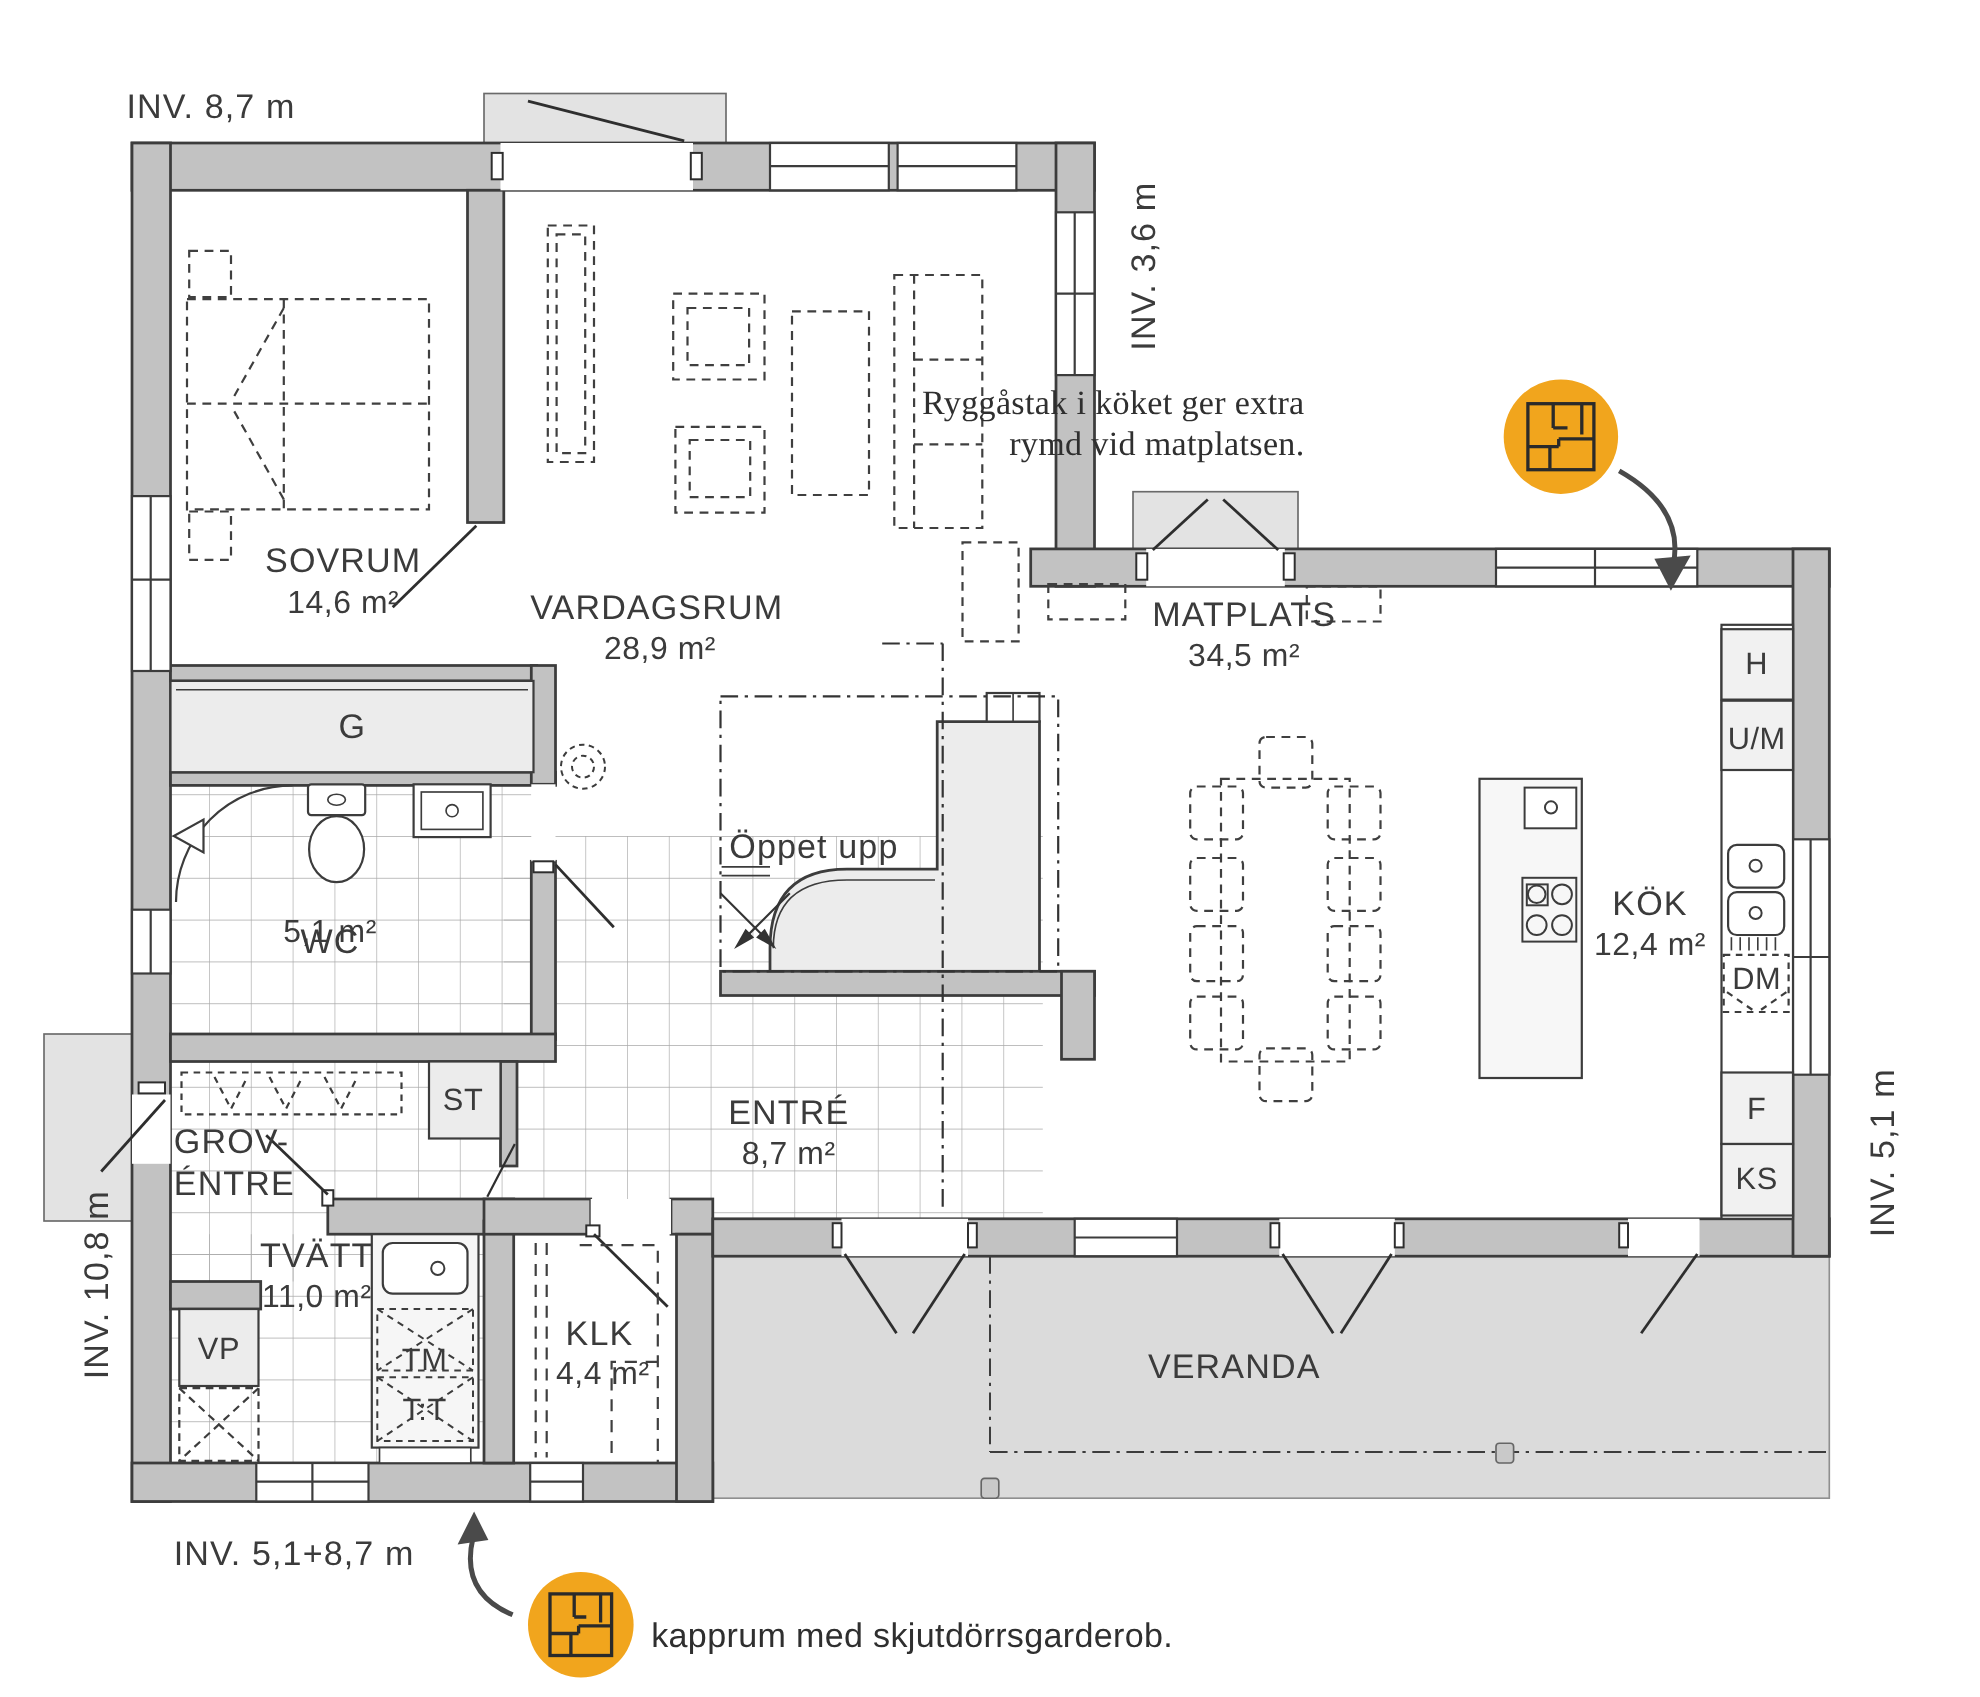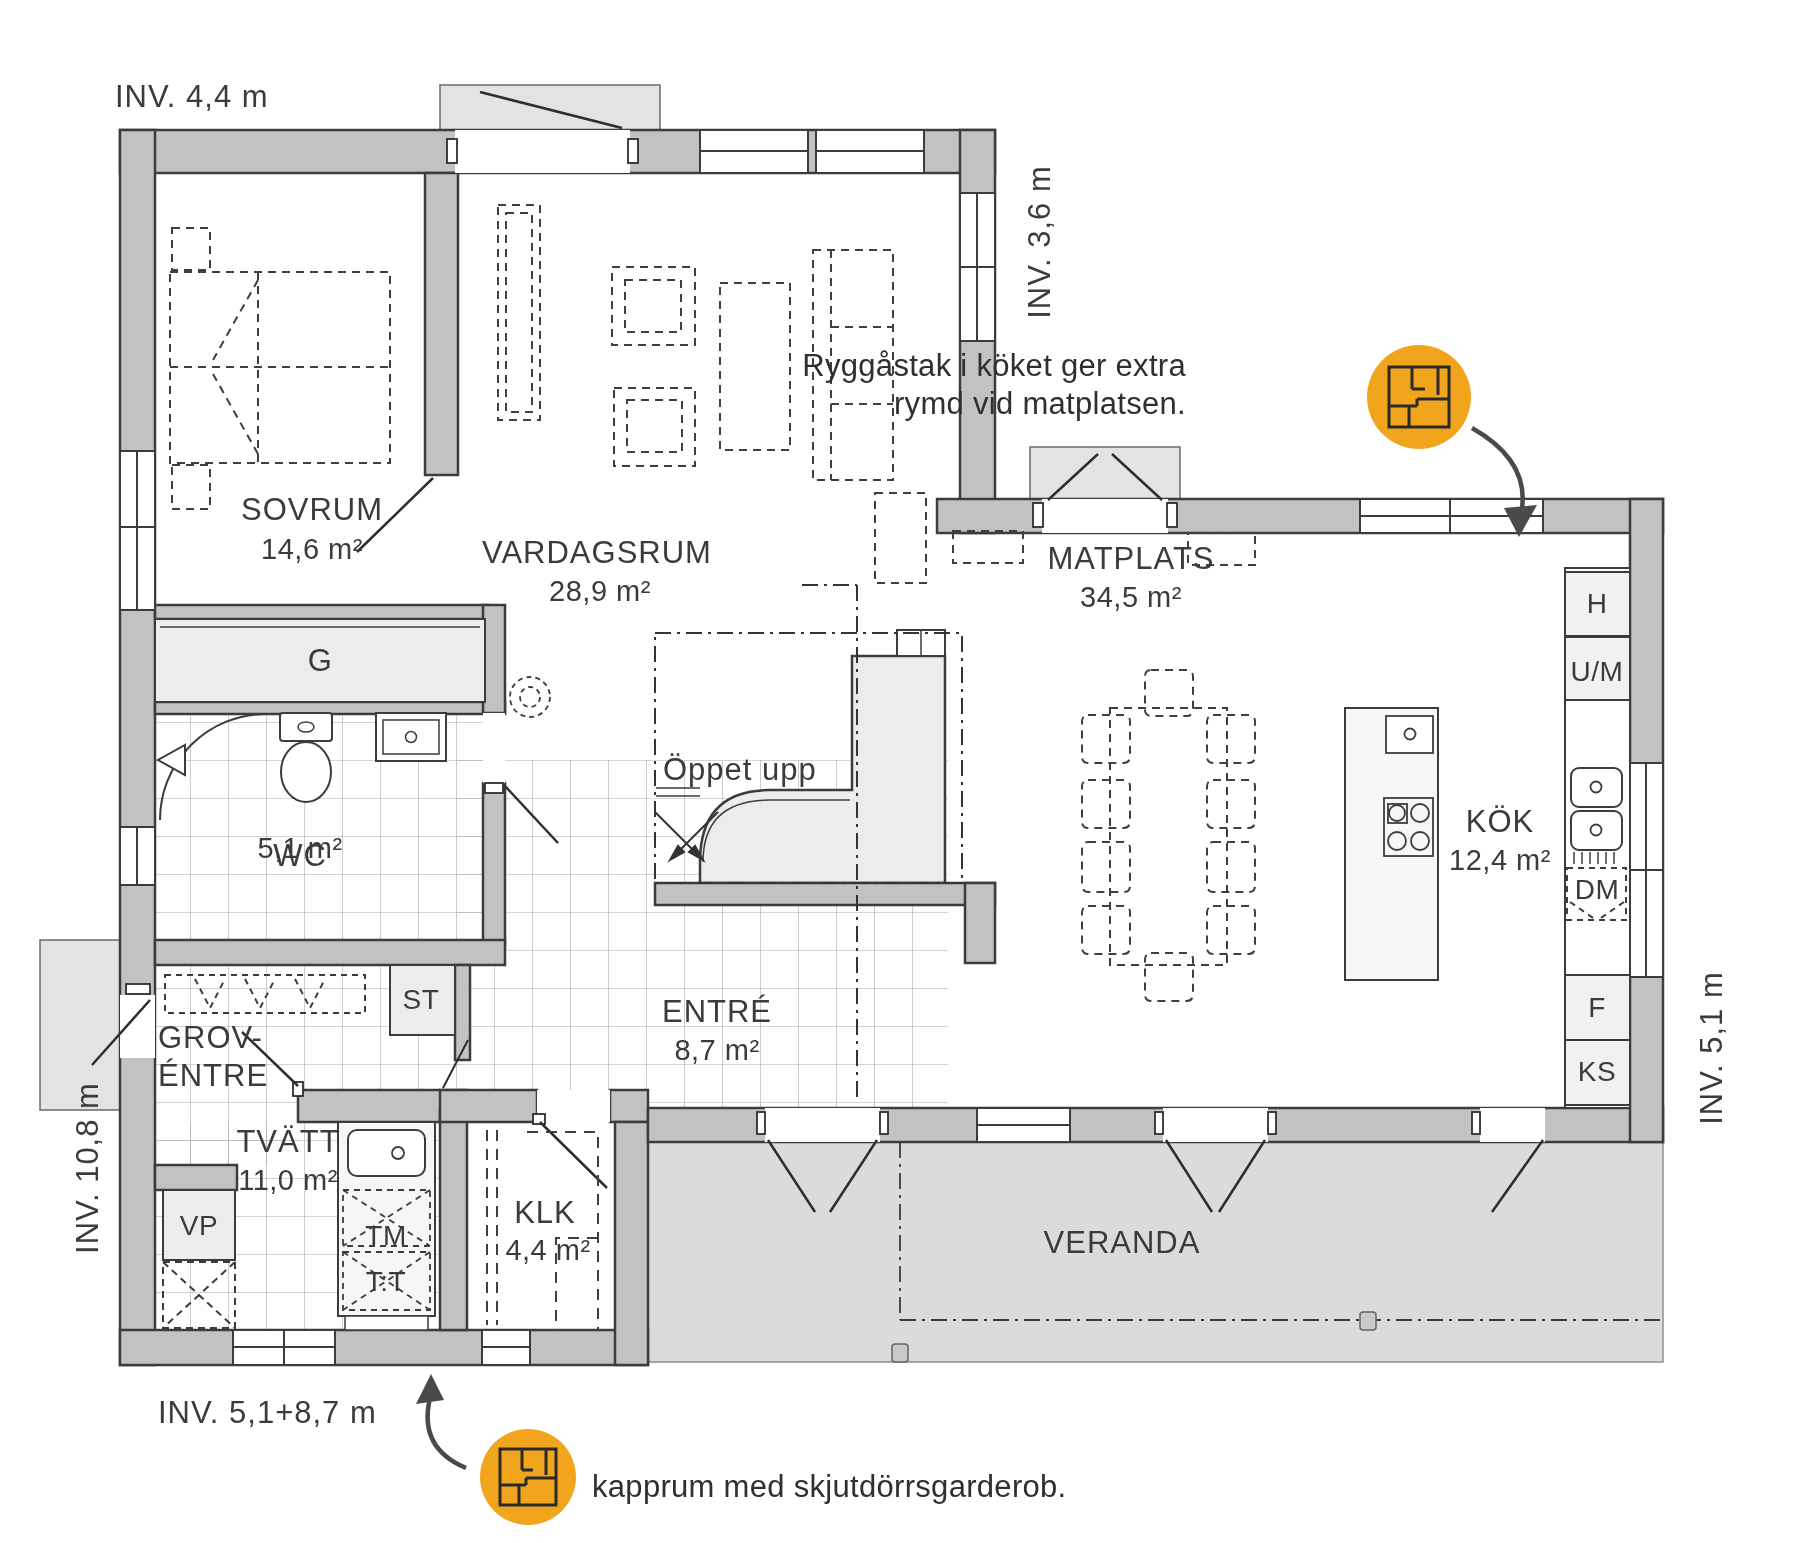--- a/index.html
+++ b/index.html
@@ -2,21 +2,21 @@
 <html><head>
 <meta charset="utf-8">
 <style>
   html,body{margin:0;padding:0;background:#ffffff;}
   #stage{position:relative;width:1800px;height:1543px;background:#fff;overflow:hidden;
          font-family:"Liberation Sans",sans-serif;color:#3b3b3b;}
   svg{position:absolute;left:0;top:0;}
   .lbl{position:absolute;transform:translate(-50%,-50%);white-space:nowrap;color:#3b3b3b;
        font-family:"Liberation Sans",sans-serif;}
   .lbl-left{transform:translate(0,-50%);}
-  .lbl-right{transform:translate(-100%,-50%);}
+  .lbl-right{transform:translate(-100%,-50%);font-family:Liberation Serif, serif;}
   .rot{transform:translate(-50%,-50%) rotate(-90deg);}
   .room{font-size:31px;letter-spacing:1px;}
   .area{font-size:29px;letter-spacing:0.5px;}
   .fixt{font-size:28px;letter-spacing:0.5px;}
   .dim{font-size:31px;letter-spacing:1px;}
   .ann{font-size:31px;color:#2f2f2f;letter-spacing:0.3px;}
 </style>
 </head>
 <body>
 
@@ -344,21 +344,21 @@
     <circle cx="528" cy="1477" r="48" fill="#f1a51d"></circle>
     <g transform="translate(528 1477)" stroke="#2a2a2a" stroke-width="3" fill="none">
       <rect x="-28" y="-28" width="56" height="56"></rect>
       <path d="M-6,-28 V-7 M-6,-7 H5 M18,-28 V-2 M-28,8 H-2 M-2,8 V1 M-2,1 H28 M-9,28 V8"></path>
     </g>
     <path d="M466 1468 Q418 1448 430 1398" fill="none" stroke="#4a4a4a" stroke-width="4.5"></path>
     <polygon points="416,1404 444,1400 431,1374" fill="#4a4a4a"></polygon>
   </g>
 </svg>
 
-<div class="lbl lbl-left dim" style="left:115px;top:97px;">INV. 4,4 m</div>
+<div class="lbl lbl-left dim" style="left:115px;top:97px;">INV. 8,7 m</div>
 <div class="lbl rot dim" style="left:1040px;top:242px;">INV. 3,6 m</div>
 <div class="lbl rot dim" style="left:1712px;top:1048px;">INV. 5,1 m</div>
 <div class="lbl rot dim" style="left:88px;top:1168px;">INV. 10,8 m</div>
 <div class="lbl lbl-left dim" style="left:158px;top:1413px;">INV. 5,1+8,7 m</div>
 
 <div class="lbl room" style="left:312px;top:510px;">SOVRUM</div>
 <div class="lbl area" style="left:312px;top:549px;">14,6 m²</div>
 <div class="lbl room" style="left:597px;top:553px;">VARDAGSRUM</div>
 <div class="lbl area" style="left:600px;top:591px;">28,9 m²</div>
 <div class="lbl room" style="left:1131px;top:559px;">MATPLATS</div>

